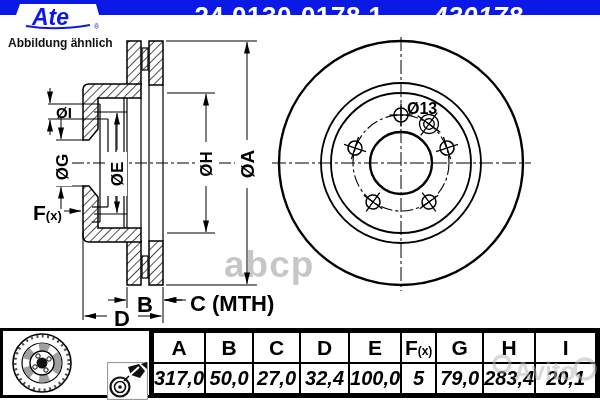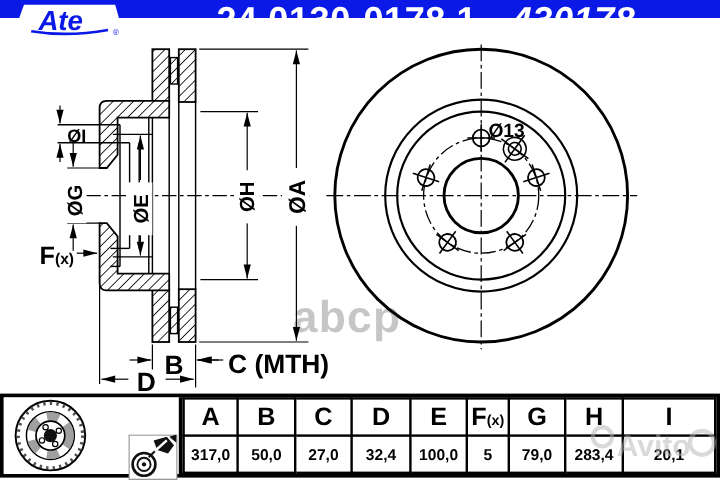--- a/index.html
+++ b/index.html
@@ -1,41 +1,41 @@
 <!DOCTYPE html>
 <html><head>
 <meta charset="utf-8">
 <style>
   html,body{margin:0;padding:0;}
   body{width:600px;height:400px;position:relative;background:#fff;
        font-family:"Liberation Sans",sans-serif;overflow:hidden;}
   
   .topbar{position:absolute;left:0;top:0;width:600px;height:15px;background:#0b19e6;z-index:3;}
-  .pn{position:absolute;top:1px;color:#fff;font-weight:bold;font-size:30px;letter-spacing:0.5px;
+  .pn{position:absolute;top:1px;color:#fff;font-weight:bold;font-size:26px;letter-spacing:0.5px;
       text-align:center;white-space:nowrap;}
   #pn1{left:178px;width:222px;}
   #pn2{left:418px;width:120px;font-style:italic;}
   .logo{position:absolute;left:6px;top:1px;}
   
   .notes{position:absolute;left:8px;top:36px;font-size:12px;font-weight:bold;color:#111;
          line-height:14px;z-index:2;}
   
   #drawing{position:absolute;left:0;top:0;z-index:1;}
   
   .band{position:absolute;left:0;top:328px;width:600px;height:70px;border:3px solid #000;
         box-sizing:border-box;display:flex;background:#fff;z-index:3;}
   .leftbox{width:146px;border-right:3px solid #000;position:relative;flex:none;}
   table.spec{border-collapse:collapse;flex:1;table-layout:fixed;height:100%;}
   table.spec th,table.spec td{border:2px solid #000;text-align:center;vertical-align:middle;
         padding:0;font-weight:bold;color:#000;}
   table.spec th{font-size:21px;height:29px;}
-  table.spec td{font-size:13px;}
+  table.spec td{font-size:20px;font-style:italic;}
   .fsub{font-size:12px;font-weight:bold;}
   
-  .wm-center{position:absolute;left:244px;top:244px;font-size:37px;font-weight:bold;
+  .wm-center{position:absolute;left:224px;top:244px;font-size:37px;font-weight:bold;
         color:#000;opacity:0.22;letter-spacing:1px;z-index:2;pointer-events:none;}
   .wm-corner{position:absolute;left:488px;top:344px;z-index:4;pointer-events:none;opacity:0.5;}
 </style>
 </head>
 <body>
 
 <svg id="drawing" width="600" height="400" viewBox="0 0 600 400">
   <defs>
     <pattern id="hatch" width="6" height="6" patternUnits="userSpaceOnUse" patternTransform="rotate(45)">
       <rect width="6" height="6" fill="#fff"></rect>
@@ -189,20 +189,21 @@
     <polygon points="14,3 90,3 97,28 5,28" fill="#fff"></polygon>
     <text x="26" y="24" font-family="Liberation Sans, sans-serif" font-size="23" font-weight="bold" font-style="italic" fill="#0b19e6">Ate</text>
     <path d="M20,25 Q50,30 84,24" stroke="#0b19e6" stroke-width="2.2" fill="none"></path>
     <text x="88" y="28" font-size="7" fill="#0b19e6">®</text>
   </svg>
   <span class="pn" id="pn1">24.0130-0178.1</span>
   <span class="pn" id="pn2">430178</span>
 </div>
 
 <div class="notes">
+  <div>Abbildung ähnlich</div>
 </div>
 
 <div class="band">
   <div class="leftbox">
     <svg width="78" height="64" viewBox="0 0 78 64" style="position:absolute;left:2px;top:0;">
       <g transform="translate(37,32)">
         <circle r="29" fill="#fff" stroke="#000" stroke-width="1.6"></circle>
         <circle r="27" fill="none" stroke="#333" stroke-width="3" stroke-dasharray="2 3.5" opacity="0.85"></circle>
         <circle r="20" fill="none" stroke="#000" stroke-width="1.2"></circle>
         <circle r="16" fill="none" stroke="#888" stroke-width="7" stroke-dasharray="10 8" opacity="0.8"></circle>

